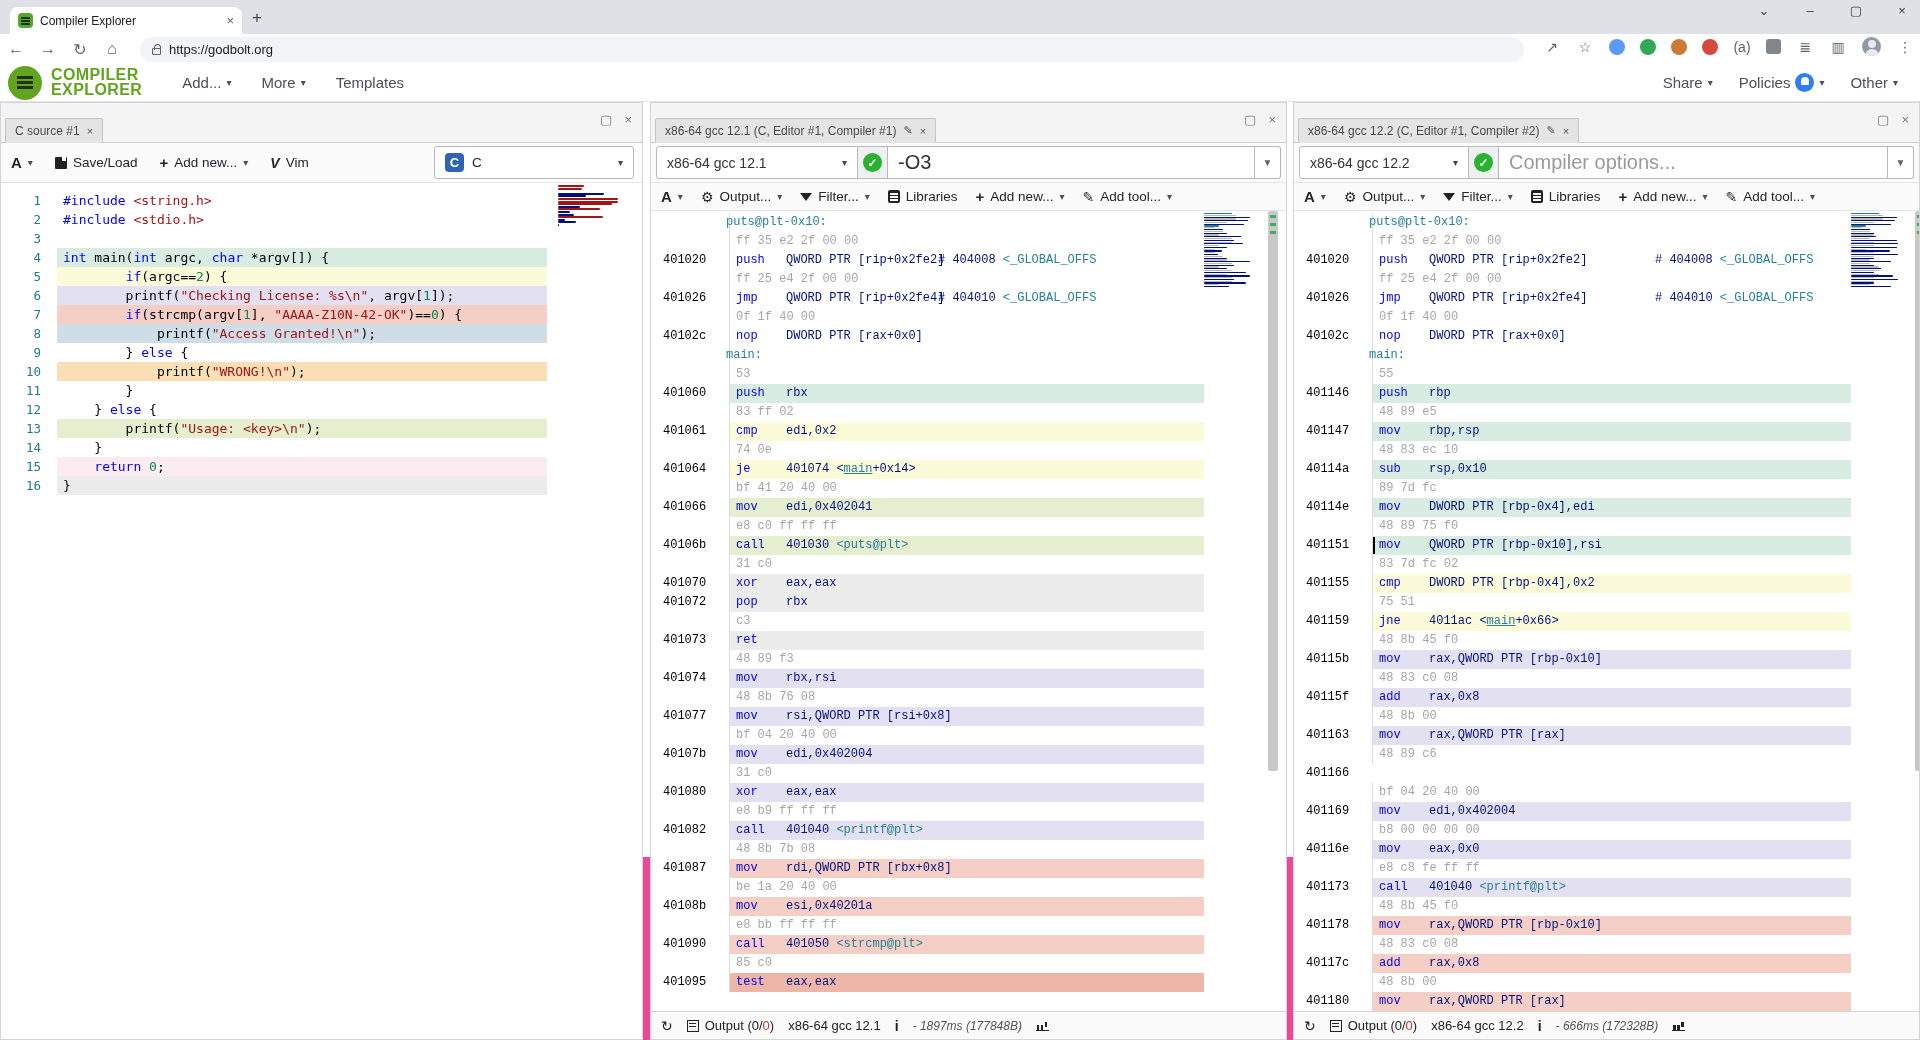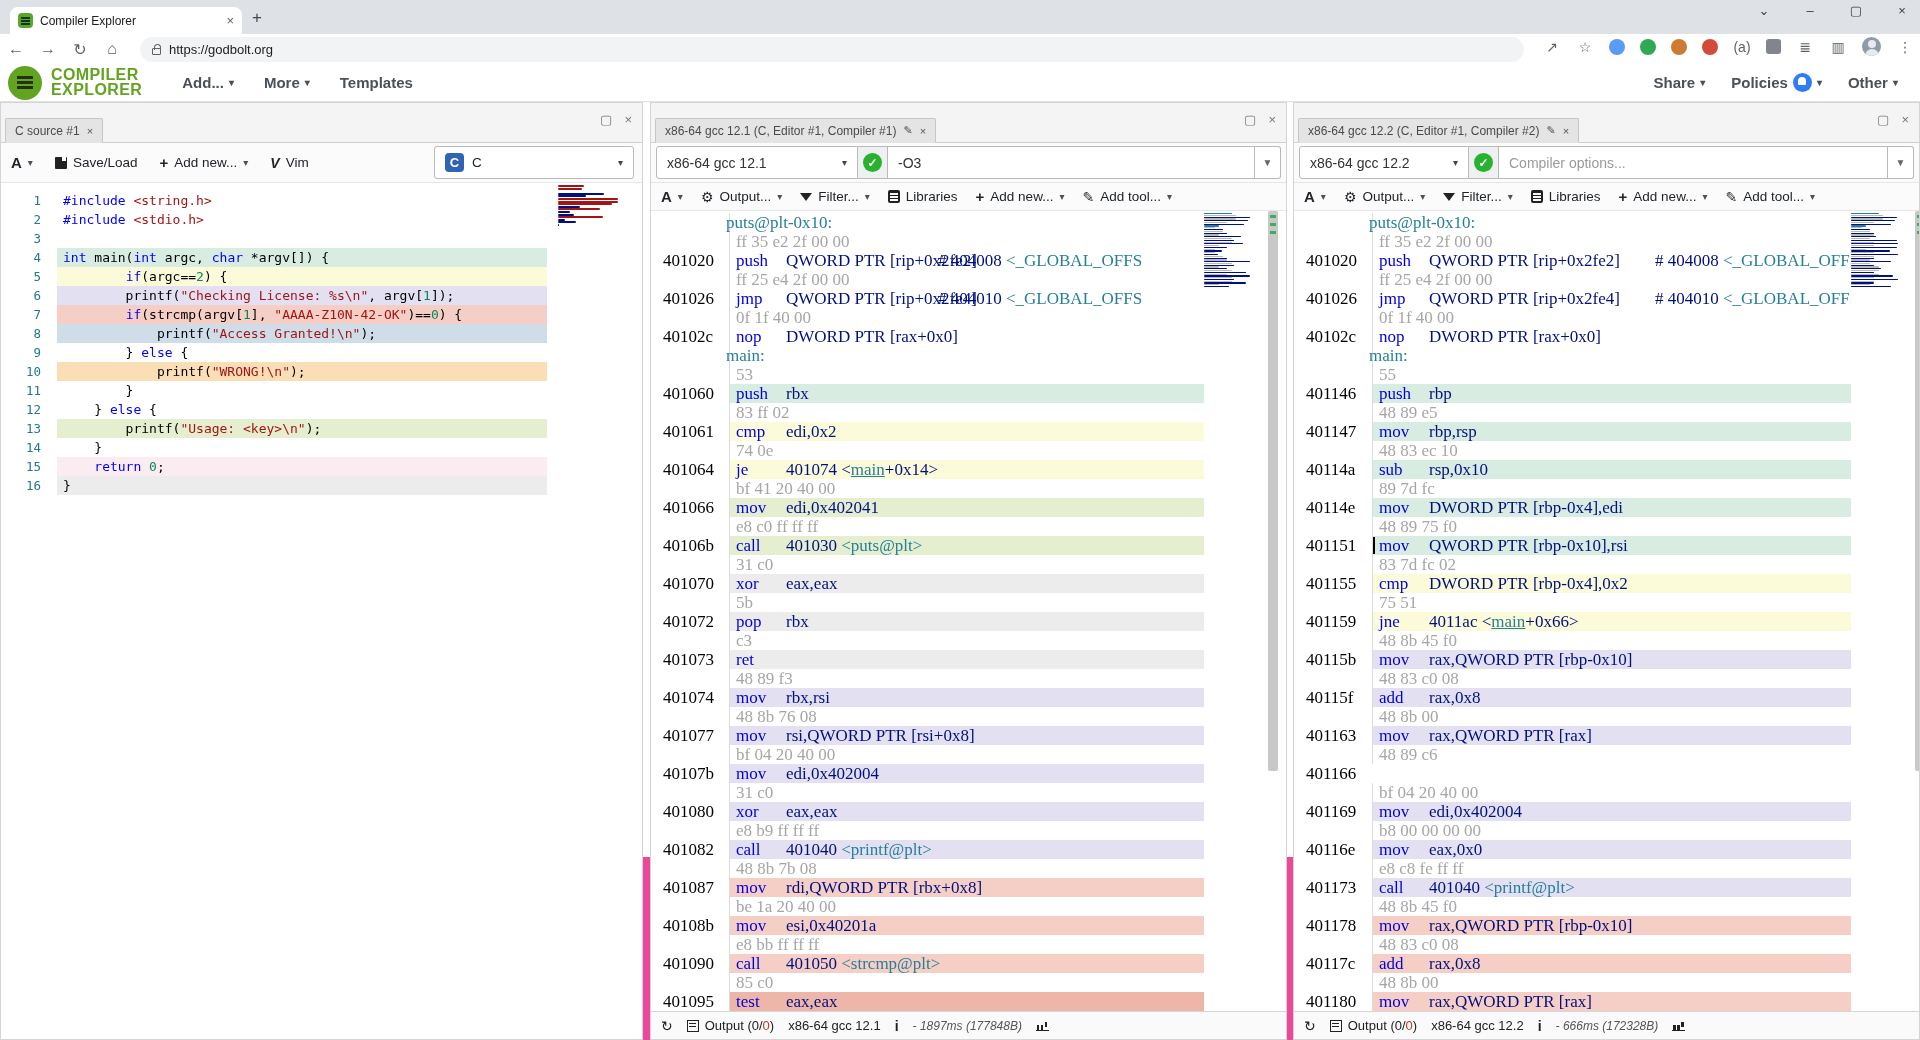--- a/index.html
+++ b/index.html
@@ -38,21 +38,21 @@
   .avatar::after{content:"";position:absolute;left:2.5px;top:12px;width:14px;height:9px;border-radius:7px 7px 0 0;background:#e8eaed;}
 
   
   .siteheader { position:absolute; left:0; top:64px; width:1920px; height:38px; background:#fff;
                 border-bottom:1px solid #e2e2e2; display:flex; align-items:center; }
   .logo-gear { width:34px; height:34px; border-radius:50%; background:#62a41f; margin-left:8px; position:relative; flex-shrink:0;}
   .logo-gear::after { content:""; position:absolute; left:9px; top:10px; width:16px; height:3px; background:#233312;
                       box-shadow:0 5px 0 #233312, 0 10px 0 #233312; }
   .logo-text { margin-left:9px; font-weight:bold; color:#62a41f; font-size:16px; line-height:14.5px; letter-spacing:0.4px; }
   .hnav { display:flex; gap:30px; margin-left:40px; font-size:15px; color:#495057; }
-  .hnav .item, .hright .item { display:flex; align-items:center; gap:5px;font-weight:bold; }
+  .hnav .item, .hright .item { display:flex; align-items:center; gap:5px; }
   .caret { font-size:10px; color:#495057; }
   .hright { position:absolute; right:22px; display:flex; gap:26px; font-size:15px; color:#495057; align-items:center;}
   .bell { width:19px; height:19px; border-radius:50%; background:#2f7df6; position:relative; }
   .bell::after { content:""; position:absolute; left:5.5px; top:4px; width:8px; height:8px; background:#fff;
                  border-radius:4px 4px 1px 1px; }
 
   
   .workspace { position:absolute; left:0; top:102px; width:1920px; height:755px; background:#fff; }
   .pane { position:absolute; top:0; height:938px; border:1px solid #d4d4d4; background:#fff;
           display:flex; flex-direction:column; }
@@ -90,40 +90,40 @@
 
   .comprow { height:40px; background:#fbfbfc; border-bottom:1px solid #e6e6e6; display:flex; align-items:center;
              padding:0 5px; gap:0; flex-shrink:0; }
   .csel { height:33px; background:#fff; border:1px solid #b9b9b9; border-radius:3px 0 0 3px; display:flex;
           align-items:center; padding:0 10px; font-size:14px; color:#333; gap:8px; flex-shrink:0;}
   .checkbox { width:30px; height:33px; background:#eef0f1; border:1px solid #b9b9b9; border-left:none;
               display:flex; align-items:center; justify-content:center; flex-shrink:0;}
   .gcheck { width:19px; height:19px; border-radius:50%; background:#28b22f; color:#fff; font-size:12px;
             font-weight:bold; display:flex; align-items:center; justify-content:center; }
   .optinput { height:33px; background:#fff; border:1px solid #b9b9b9; border-left:none; flex:1;
-              display:flex; align-items:center; padding:0 10px; font-size:14px; color:#333; }
+              display:flex; align-items:center; padding:0 10px; font-size:20px; color:#333; }
   .optinput.empty { color:#9a9a9a; }
   .optcaret { width:26px; height:33px; border:1px solid #b9b9b9; border-left:none; border-radius:0 3px 3px 0;
               display:flex; align-items:center; justify-content:center; color:#666; font-size:10px; background:#fff;}
 
   .ctoolbar { height:28px; background:#fbfbfc; border-bottom:1px solid #e6e6e6; display:flex; align-items:center;
               padding:0 10px; gap:18px; font-size:13.5px; color:#212529; flex-shrink:0;}
 
   
   .editor { flex:1; position:relative; background:#fff; overflow:hidden;
             font-family:"DejaVu Sans Mono", monospace; font-size:13px; }
   .srcline { position:relative; height:19px; line-height:19px; white-space:pre; display:flex; }
   .srclines { position:absolute; left:0; top:8px; right:95px; }
   .ln { width:40px; text-align:right; color:#237893; flex-shrink:0; font-size:12.5px; }
   .lc { margin-left:16px; flex:1; padding-left:6px; }
   .tok-k {} .tok-s {} .tok-n {} .tok-p {}
 
   
   .asmarea { flex:1; position:relative; background:#fff; overflow:hidden;
-             font-family:Liberation Serif, serif; font-size:17px; }
+             font-family:Liberation Mono, monospace; font-size:12px; }
   .asmrows { position:absolute; left:0; top:2px; overflow:hidden; }
   .asm-row { height:19px; line-height:19px; display:flex; white-space:pre; }
   .asm-addr { width:78px; padding-left:12px; flex-shrink:0; background:#fff; }
   .asm-content { flex:1; border-left:1px solid #dcdcdc; padding-left:6px; position:relative; }
   .asm-mn { display:inline-block; width:50px; }
   .asm-label { margin-left:-10px; }
   .asm-cm { position:absolute; top:0; white-space:pre; }
   .asm-cursor { position:absolute; left:0px; top:1px; width:2px; height:17px; background:#000; }
 
   .minimap { position:absolute; top:2px; width:62px; }
@@ -372,21 +372,20 @@
             <div class="asm-row"><span class="asm-addr"></span><span class="asm-content"><span class="tok-bytes">83 ff 02</span></span></div>
             <div class="asm-row"><span class="asm-addr">401061</span><span class="asm-content hl-yellow"><span class="tok-m asm-mn">cmp</span><span class="tok-o">edi,0x2</span></span></div>
             <div class="asm-row"><span class="asm-addr"></span><span class="asm-content"><span class="tok-bytes">74 0e</span></span></div>
             <div class="asm-row"><span class="asm-addr">401064</span><span class="asm-content hl-yellow"><span class="tok-m asm-mn">je</span><span class="tok-o">401074 &lt;</span><span class="tok-u">main</span><span class="tok-o">+0x14&gt;</span></span></div>
             <div class="asm-row"><span class="asm-addr"></span><span class="asm-content"><span class="tok-bytes">bf 41 20 40 00</span></span></div>
             <div class="asm-row"><span class="asm-addr">401066</span><span class="asm-content hl-green"><span class="tok-m asm-mn">mov</span><span class="tok-o">edi,0x402041</span></span></div>
             <div class="asm-row"><span class="asm-addr"></span><span class="asm-content"><span class="tok-bytes">e8 c0 ff ff ff</span></span></div>
             <div class="asm-row"><span class="asm-addr">40106b</span><span class="asm-content hl-green"><span class="tok-m asm-mn">call</span><span class="tok-o">401030 </span><span class="tok-lbl">&lt;puts@plt&gt;</span></span></div>
             <div class="asm-row"><span class="asm-addr"></span><span class="asm-content"><span class="tok-bytes">31 c0</span></span></div>
             <div class="asm-row"><span class="asm-addr">401070</span><span class="asm-content hl-gray"><span class="tok-m asm-mn">xor</span><span class="tok-o">eax,eax</span></span></div>
-            <div class="asm-row"><span class="asm-addr"></span><span class="asm-content"><span class="tok-bytes">5b</span></span></div>
             <div class="asm-row"><span class="asm-addr">401072</span><span class="asm-content hl-gray"><span class="tok-m asm-mn">pop</span><span class="tok-o">rbx</span></span></div>
             <div class="asm-row"><span class="asm-addr"></span><span class="asm-content"><span class="tok-bytes">c3</span></span></div>
             <div class="asm-row"><span class="asm-addr">401073</span><span class="asm-content hl-gray"><span class="tok-m asm-mn">ret</span></span></div>
             <div class="asm-row"><span class="asm-addr"></span><span class="asm-content"><span class="tok-bytes">48 89 f3</span></span></div>
             <div class="asm-row"><span class="asm-addr">401074</span><span class="asm-content hl-lav"><span class="tok-m asm-mn">mov</span><span class="tok-o">rbx,rsi</span></span></div>
             <div class="asm-row"><span class="asm-addr"></span><span class="asm-content"><span class="tok-bytes">48 8b 76 08</span></span></div>
             <div class="asm-row"><span class="asm-addr">401077</span><span class="asm-content hl-lav"><span class="tok-m asm-mn">mov</span><span class="tok-o">rsi,QWORD PTR [rsi+0x8]</span></span></div>
             <div class="asm-row"><span class="asm-addr"></span><span class="asm-content"><span class="tok-bytes">bf 04 20 40 00</span></span></div>
             <div class="asm-row"><span class="asm-addr">40107b</span><span class="asm-content hl-lav"><span class="tok-m asm-mn">mov</span><span class="tok-o">edi,0x402004</span></span></div>
             <div class="asm-row"><span class="asm-addr"></span><span class="asm-content"><span class="tok-bytes">31 c0</span></span></div>

